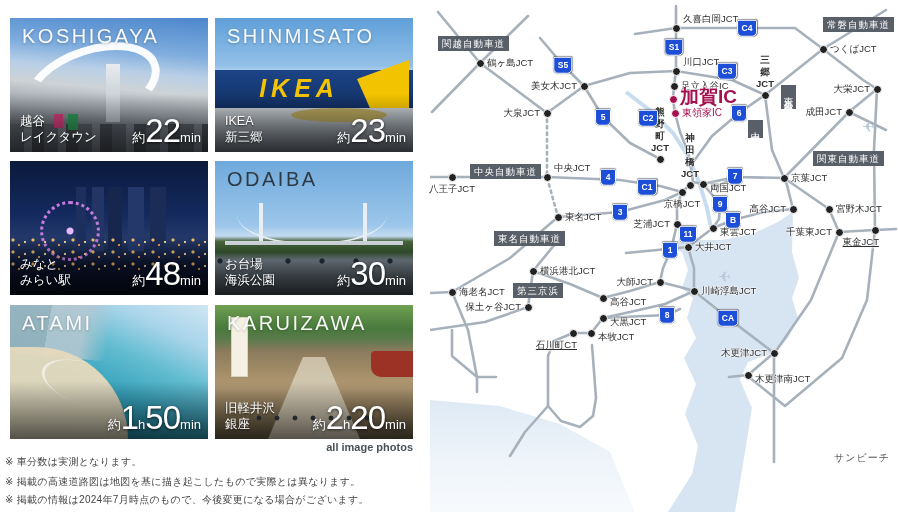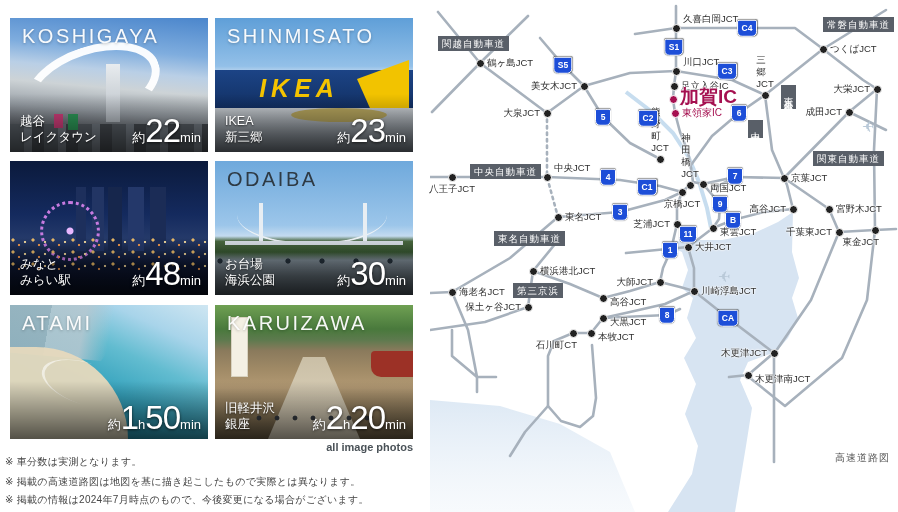--- a/index.html
+++ b/index.html
@@ -64,23 +64,23 @@
   .map svg{position:absolute;left:0;top:0;}
   .jct{position:absolute;z-index:4;}
   .jct .dot{position:absolute;left:-4.5px;top:-4.5px;width:9px;height:9px;border-radius:50%;
       background:#222;border:1.5px solid #fff;box-sizing:border-box;}
   .jct .jlabel{position:absolute;top:-6px;white-space:nowrap;color:#2e2e2e;line-height:12px;
       text-shadow:0 0 2px #fff,0 0 2px #fff,0 0 3px #fff;}
   .side-right .jlabel{left:7px;}
   .side-right-low .jlabel{left:7px;top:-2px;}
   .side-right-high .jlabel{left:7px;top:-15px;}
   .side-left .jlabel{right:7px;}
-  .side-below .jlabel{top:6px;right:-4px;}
+  .side-below .jlabel{top:6px;right:-4px;text-decoration:underline;}
   .side-below-c .jlabel{top:6px;left:50%;transform:translateX(-50%);}
-  .side-above-c .jlabel{top:auto;bottom:5px;left:50%;transform:translateX(-50%);text-align:left;white-space:pre-line;}
+  .side-above-c .jlabel{top:auto;bottom:5px;left:50%;transform:translateX(-50%);text-align:center;white-space:pre-line;font-weight:bold;}
   .ic-main .dot,.ic-sub .dot{background:#a51050;}
   .ic-main .jlabel{color:#a51050;font-weight:bold;font-size:19px;top:-8px;}
   .ic-sub .jlabel{color:#a51050;font-size:10px;}
   .shield{position:absolute;z-index:5;transform:translate(-50%,-50%);background:#1d4ed8;color:#fff;
       font-weight:bold;font-size:8.5px;line-height:1;padding:2.5px 3.5px 3.5px;border-radius:2px 2px 5px 5px;
       min-width:7px;text-align:center;border:1px solid #fff;box-shadow:0 0 1px rgba(0,0,0,.5);}
   .rlabel{position:absolute;z-index:4;background:#595f68;color:#fff;font-size:9.5px;line-height:1.2;
       padding:2px 4px;letter-spacing:1px;white-space:nowrap;}
   .rlabel.vert{writing-mode:vertical-rl;letter-spacing:2px;padding:4px 2px;}
   .plane{position:absolute;z-index:3;color:#b9c9d8;font-size:15px;transform:scaleX(-1);}
@@ -423,14 +423,14 @@
   <div class="shield" style="left:290px;top:204px">9</div>
   <div class="shield" style="left:303px;top:220px">B</div>
   <div class="shield" style="left:258px;top:234px">11</div>
   <div class="shield" style="left:240px;top:250px">1</div>
   <div class="shield" style="left:237px;top:315px">8</div>
   <div class="shield" style="left:298px;top:318px">CA</div>
 
   <span class="plane" style="left:432px;top:118px">✈</span>
   <span class="plane" style="left:288px;top:268px">✈</span>
 
-  <div class="map-caption">高速道路図</div>
+  <div class="map-caption">サンビーチ</div>
 </div>
 
 </body></html>

